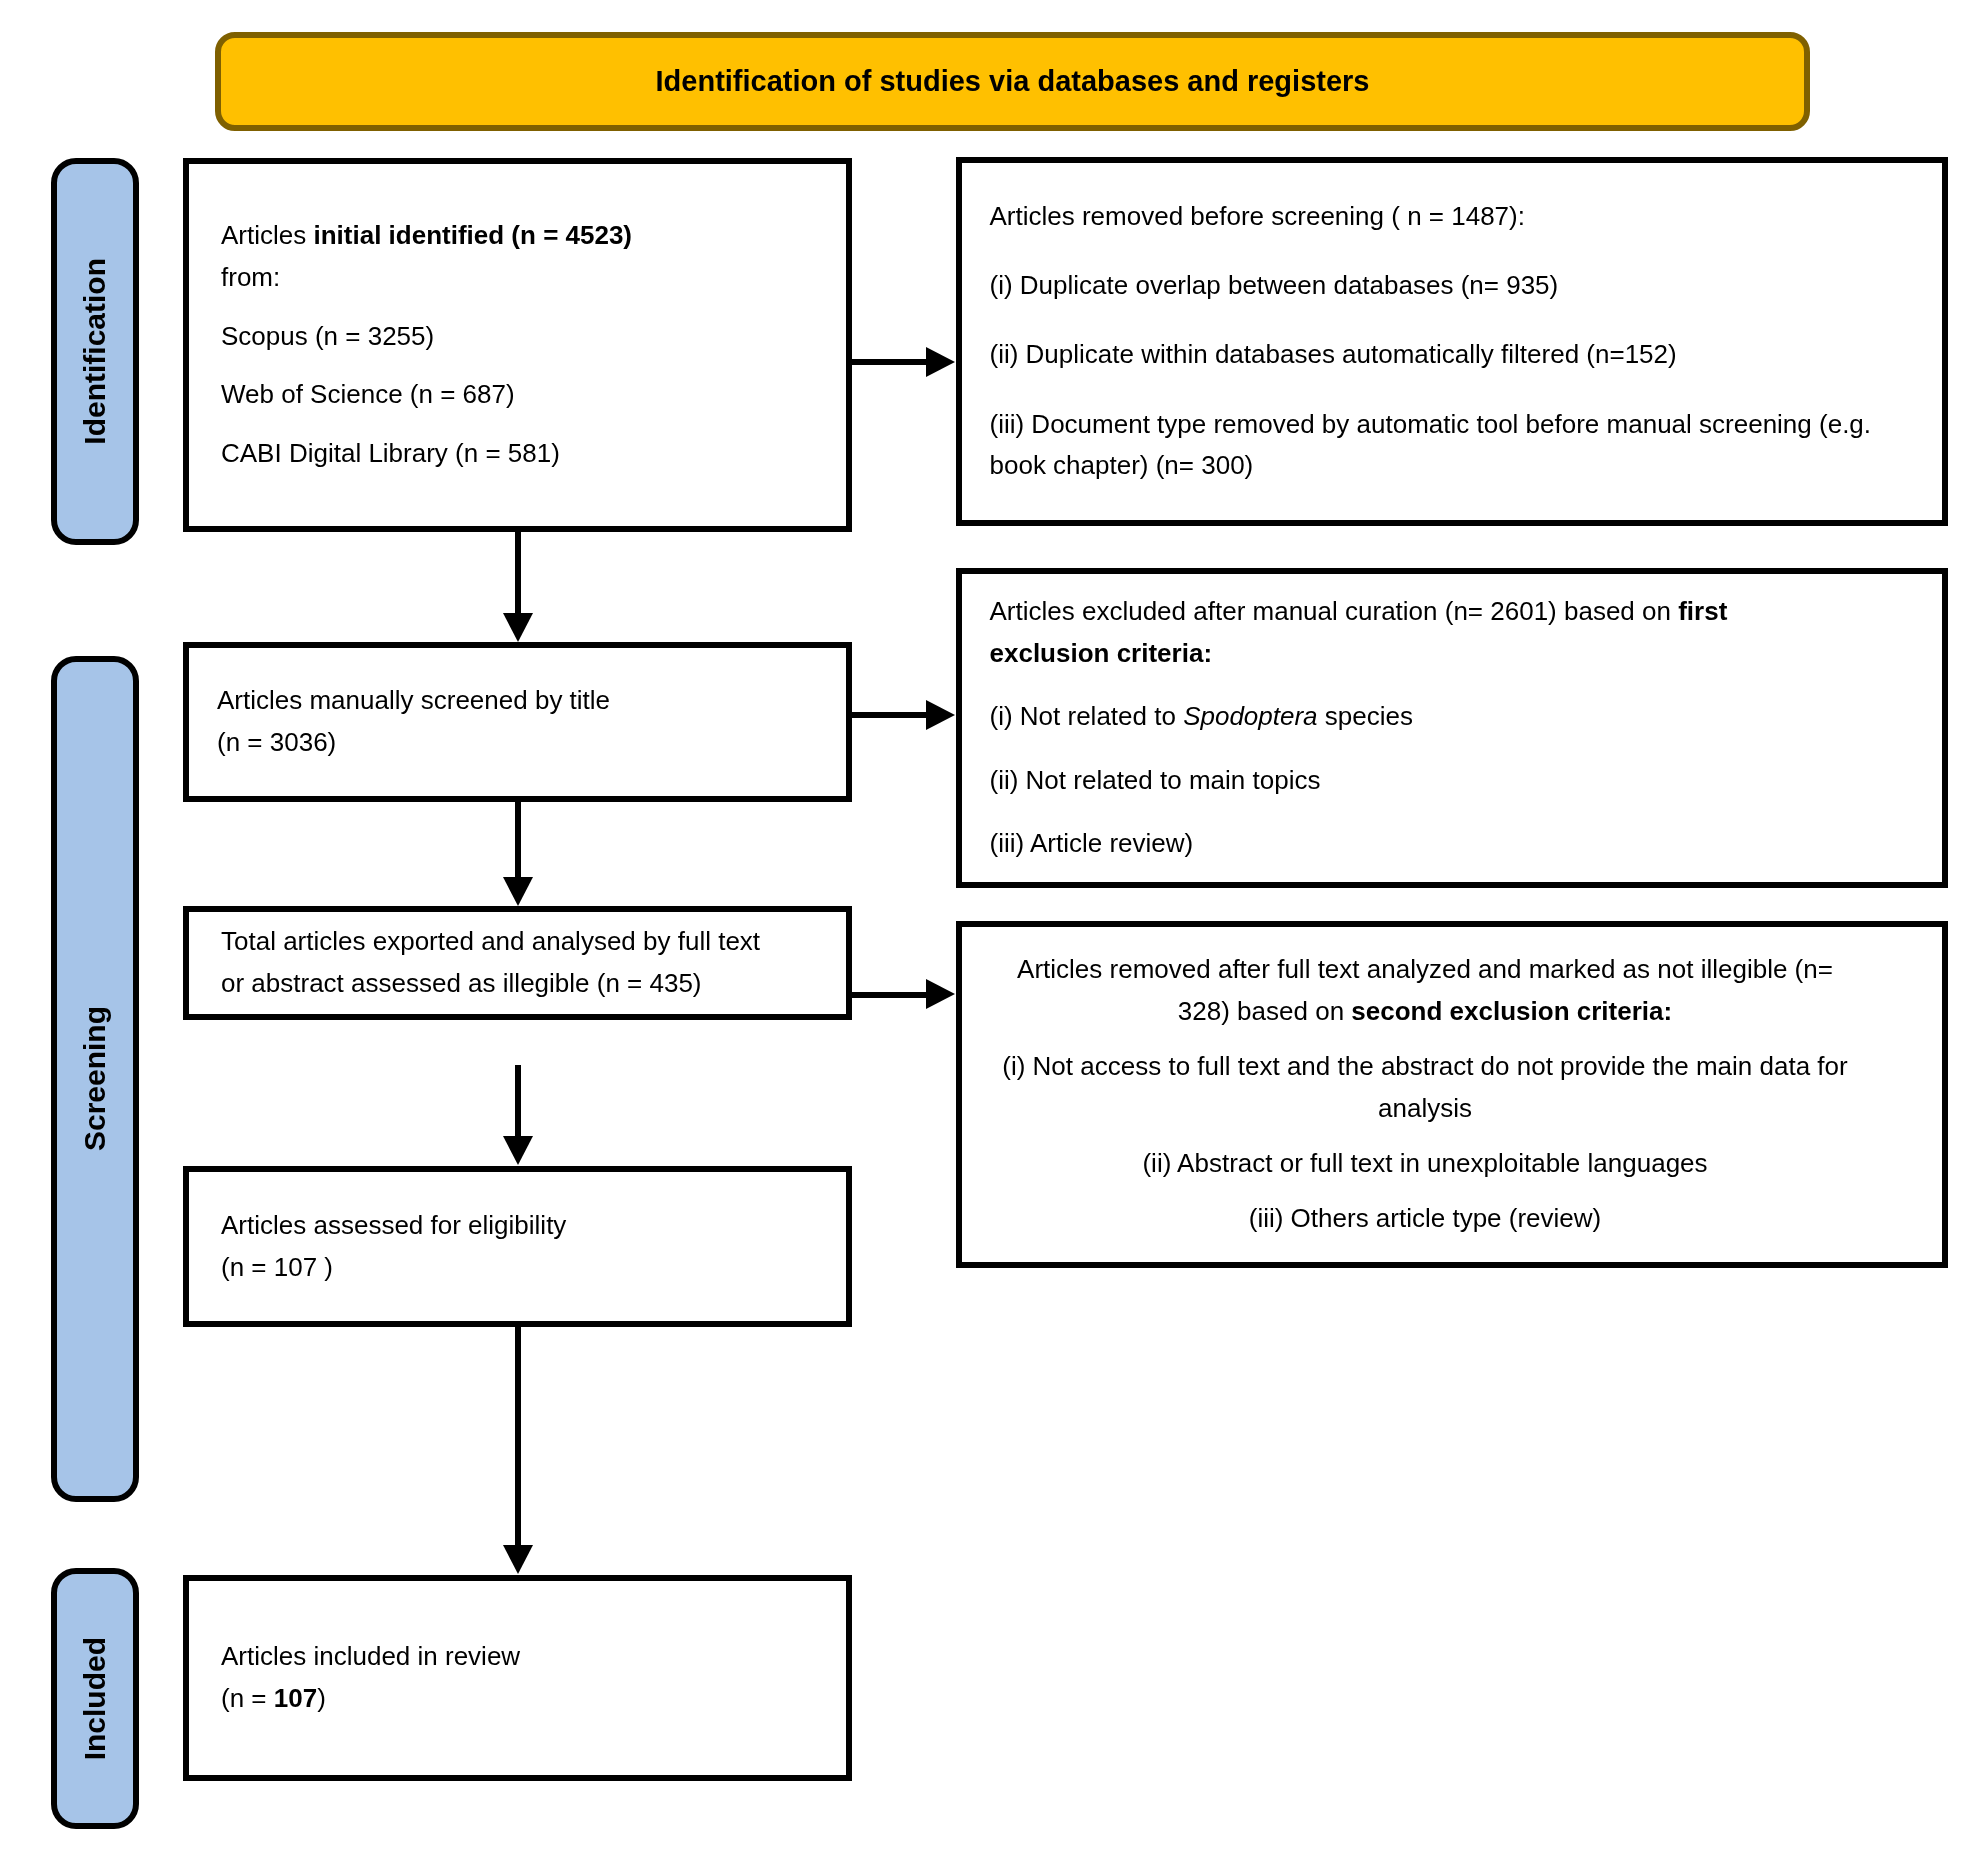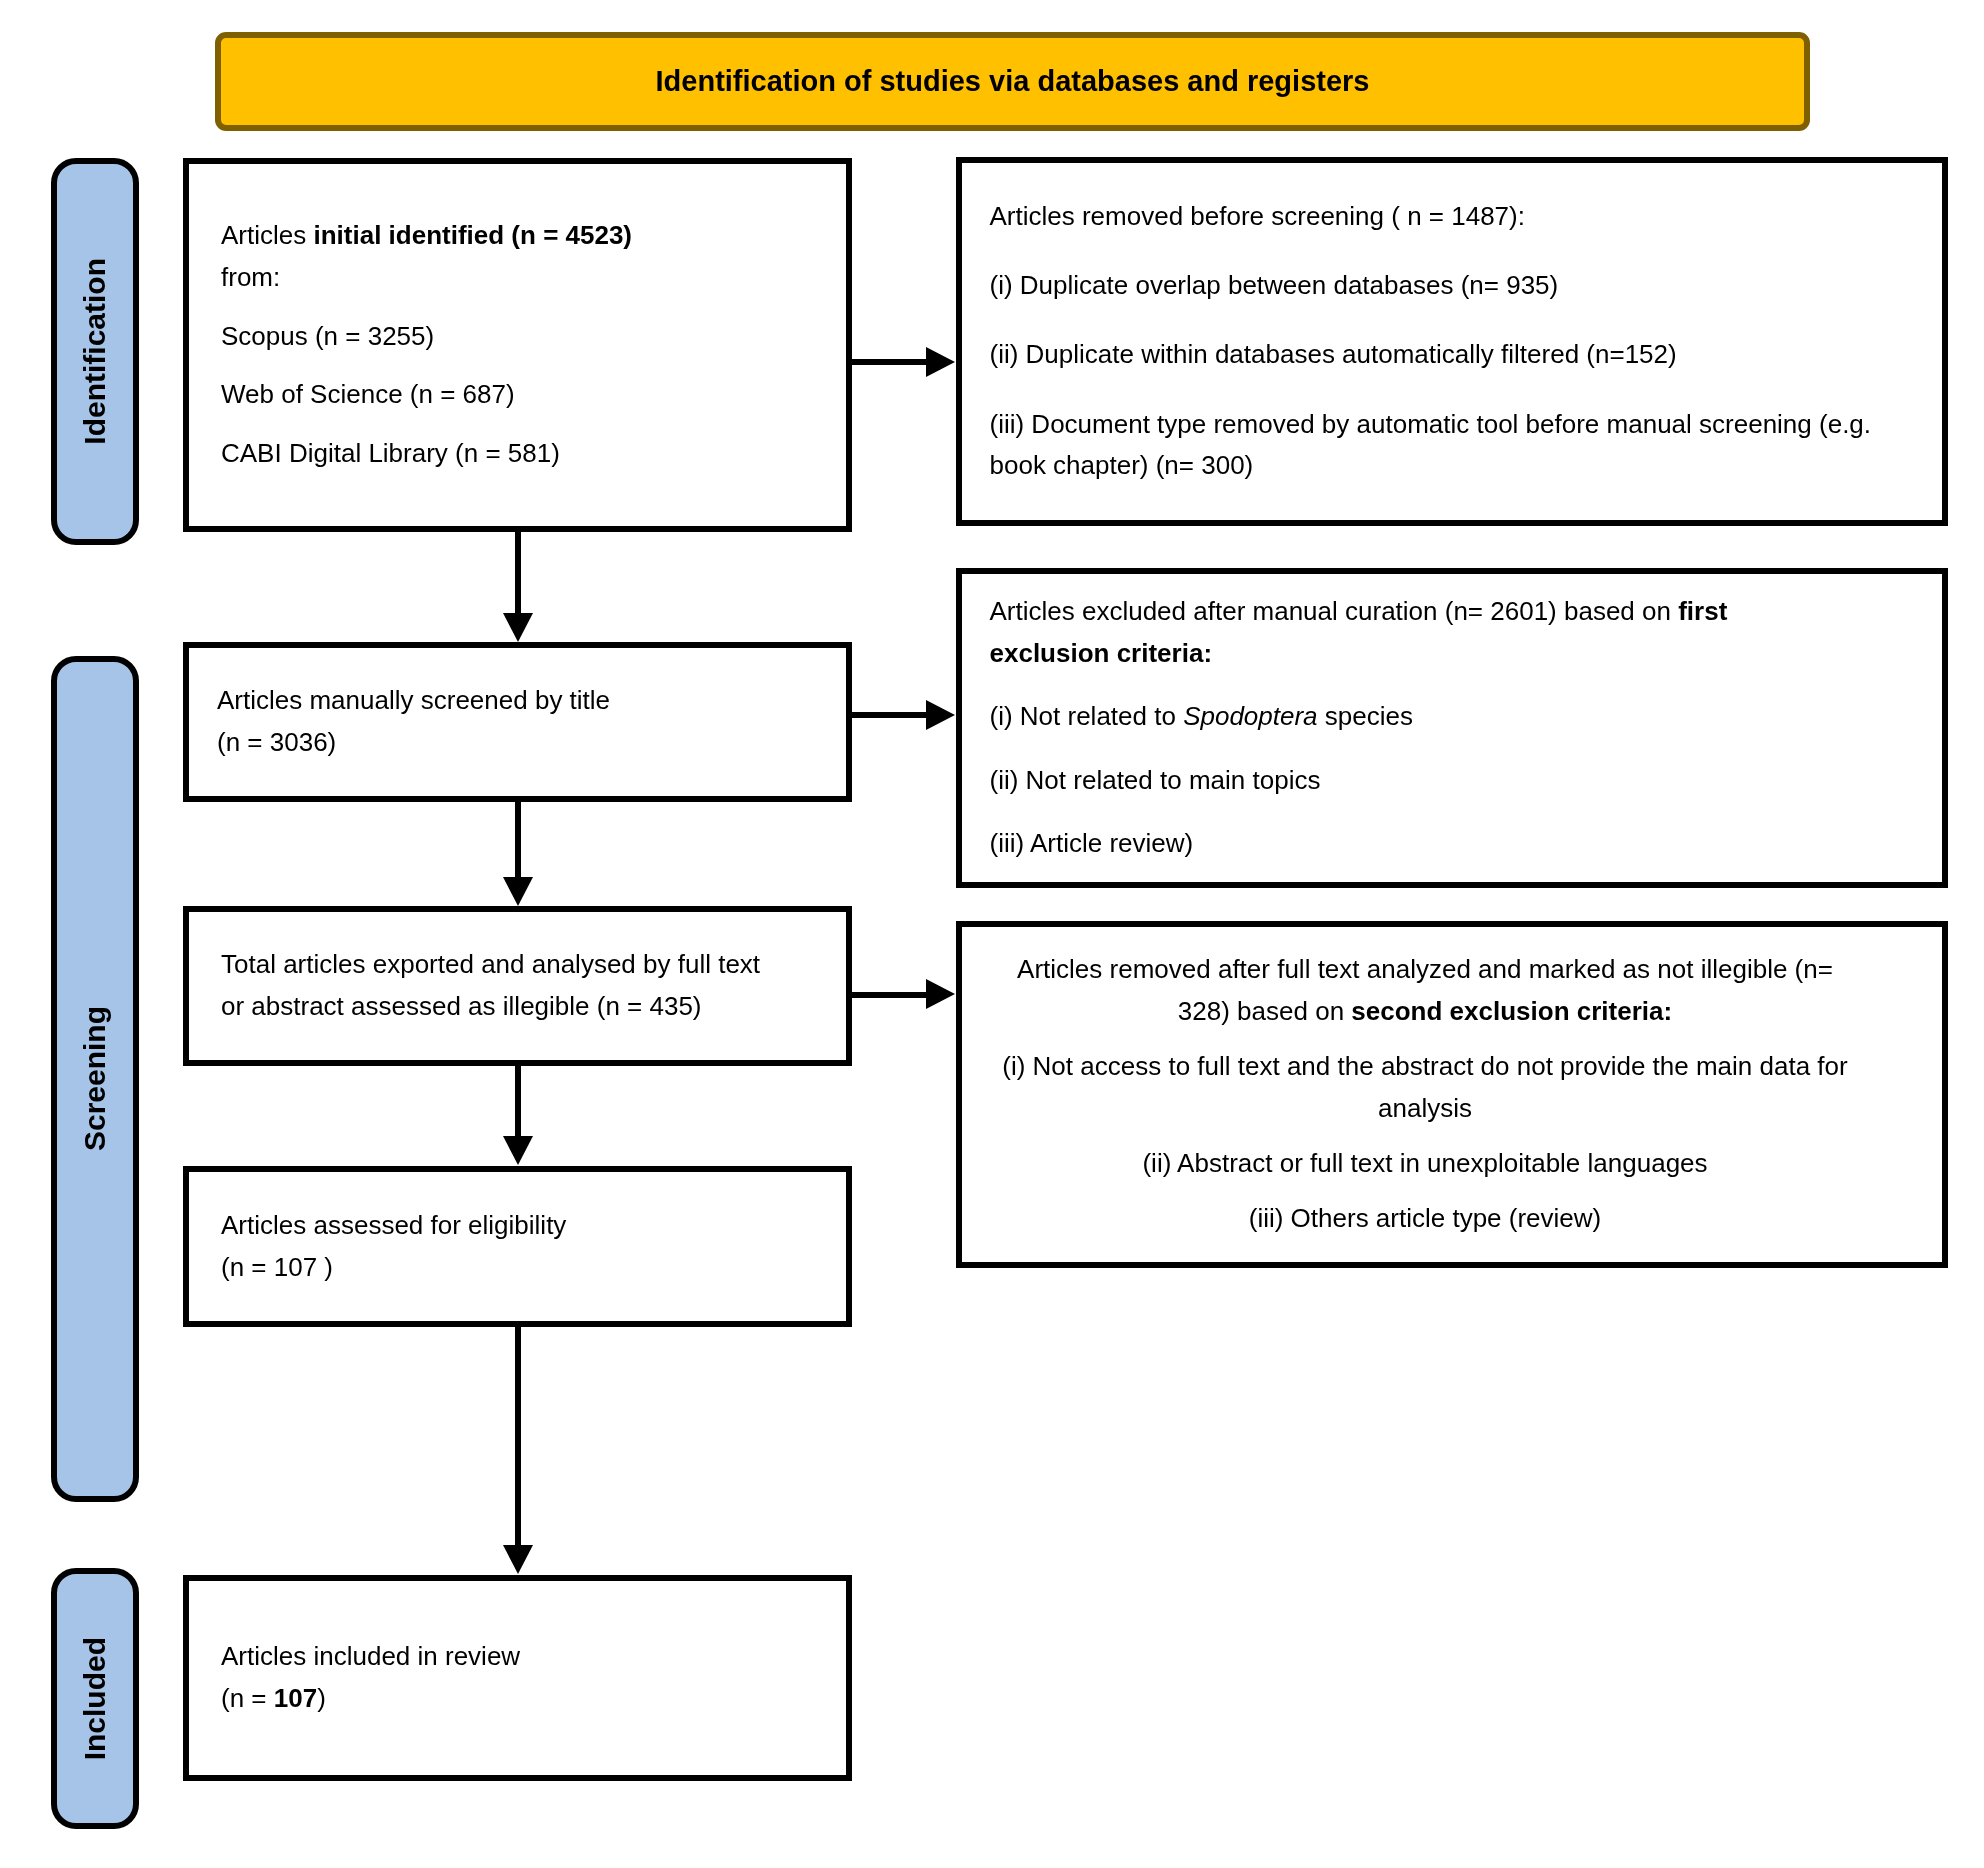--- a/index.html
+++ b/index.html
@@ -11,21 +11,21 @@
     font-family: "Liberation Sans", sans-serif;
     color: #000000;
   }
 
   
   .banner {
     position: absolute;
     left: 215px; top: 32px; width: 1595px; height: 99px;
     background: #FFC000;
     border: 6.4px solid #7F6000;
-    border-radius: 11px;
+    border-radius: 20px;
     box-sizing: border-box;
     display: flex; align-items: center; justify-content: center;
   }
   .banner .banner-text { font-size: 29px; font-weight: bold; }
 
   
   .stage {
     position: absolute;
     left: 51px; width: 88px;
     background: #A6C4E8;
@@ -55,21 +55,21 @@
     padding: 13.8px 27.5px;
   }
   .box p { margin: 0 0 17.4px 0; font-size: 26px; line-height: 1.6; }
   .box p:last-child { margin-bottom: 0; }
   .box b { font-weight: bold; }
   .box i { font-style: italic; }
 
   .box-left { left: 183px; width: 669px; padding: 13.8px 32px; }
   .box-identified  { top: 158px;  height: 374px; }
   .box-screened    { top: 642px; height: 160px; padding-left: 28px; }
-  .box-fulltext    { top: 906px; height: 160px; }
+  .box-fulltext    { top: 906px; height: 114px; }
   .box-fulltext p  { max-width: 541px; }
   .box-eligibility { top: 1166px; height: 161px; }
   .box-included    { top: 1575px; height: 206px; }
 
   .box-right { left: 956px; width: 992px; }
   .box-removed1  { top: 157px;  height: 369px; }
   .box-removed1 p { margin-bottom: 27.5px; max-width: 912px; }
   .box-excluded1 { top: 568px; height: 320px; }
   .box-excluded1 p { margin-bottom: 22px; max-width: 825px; }
   .box-removed2  { top: 921px; height: 347px; text-align: center; }

